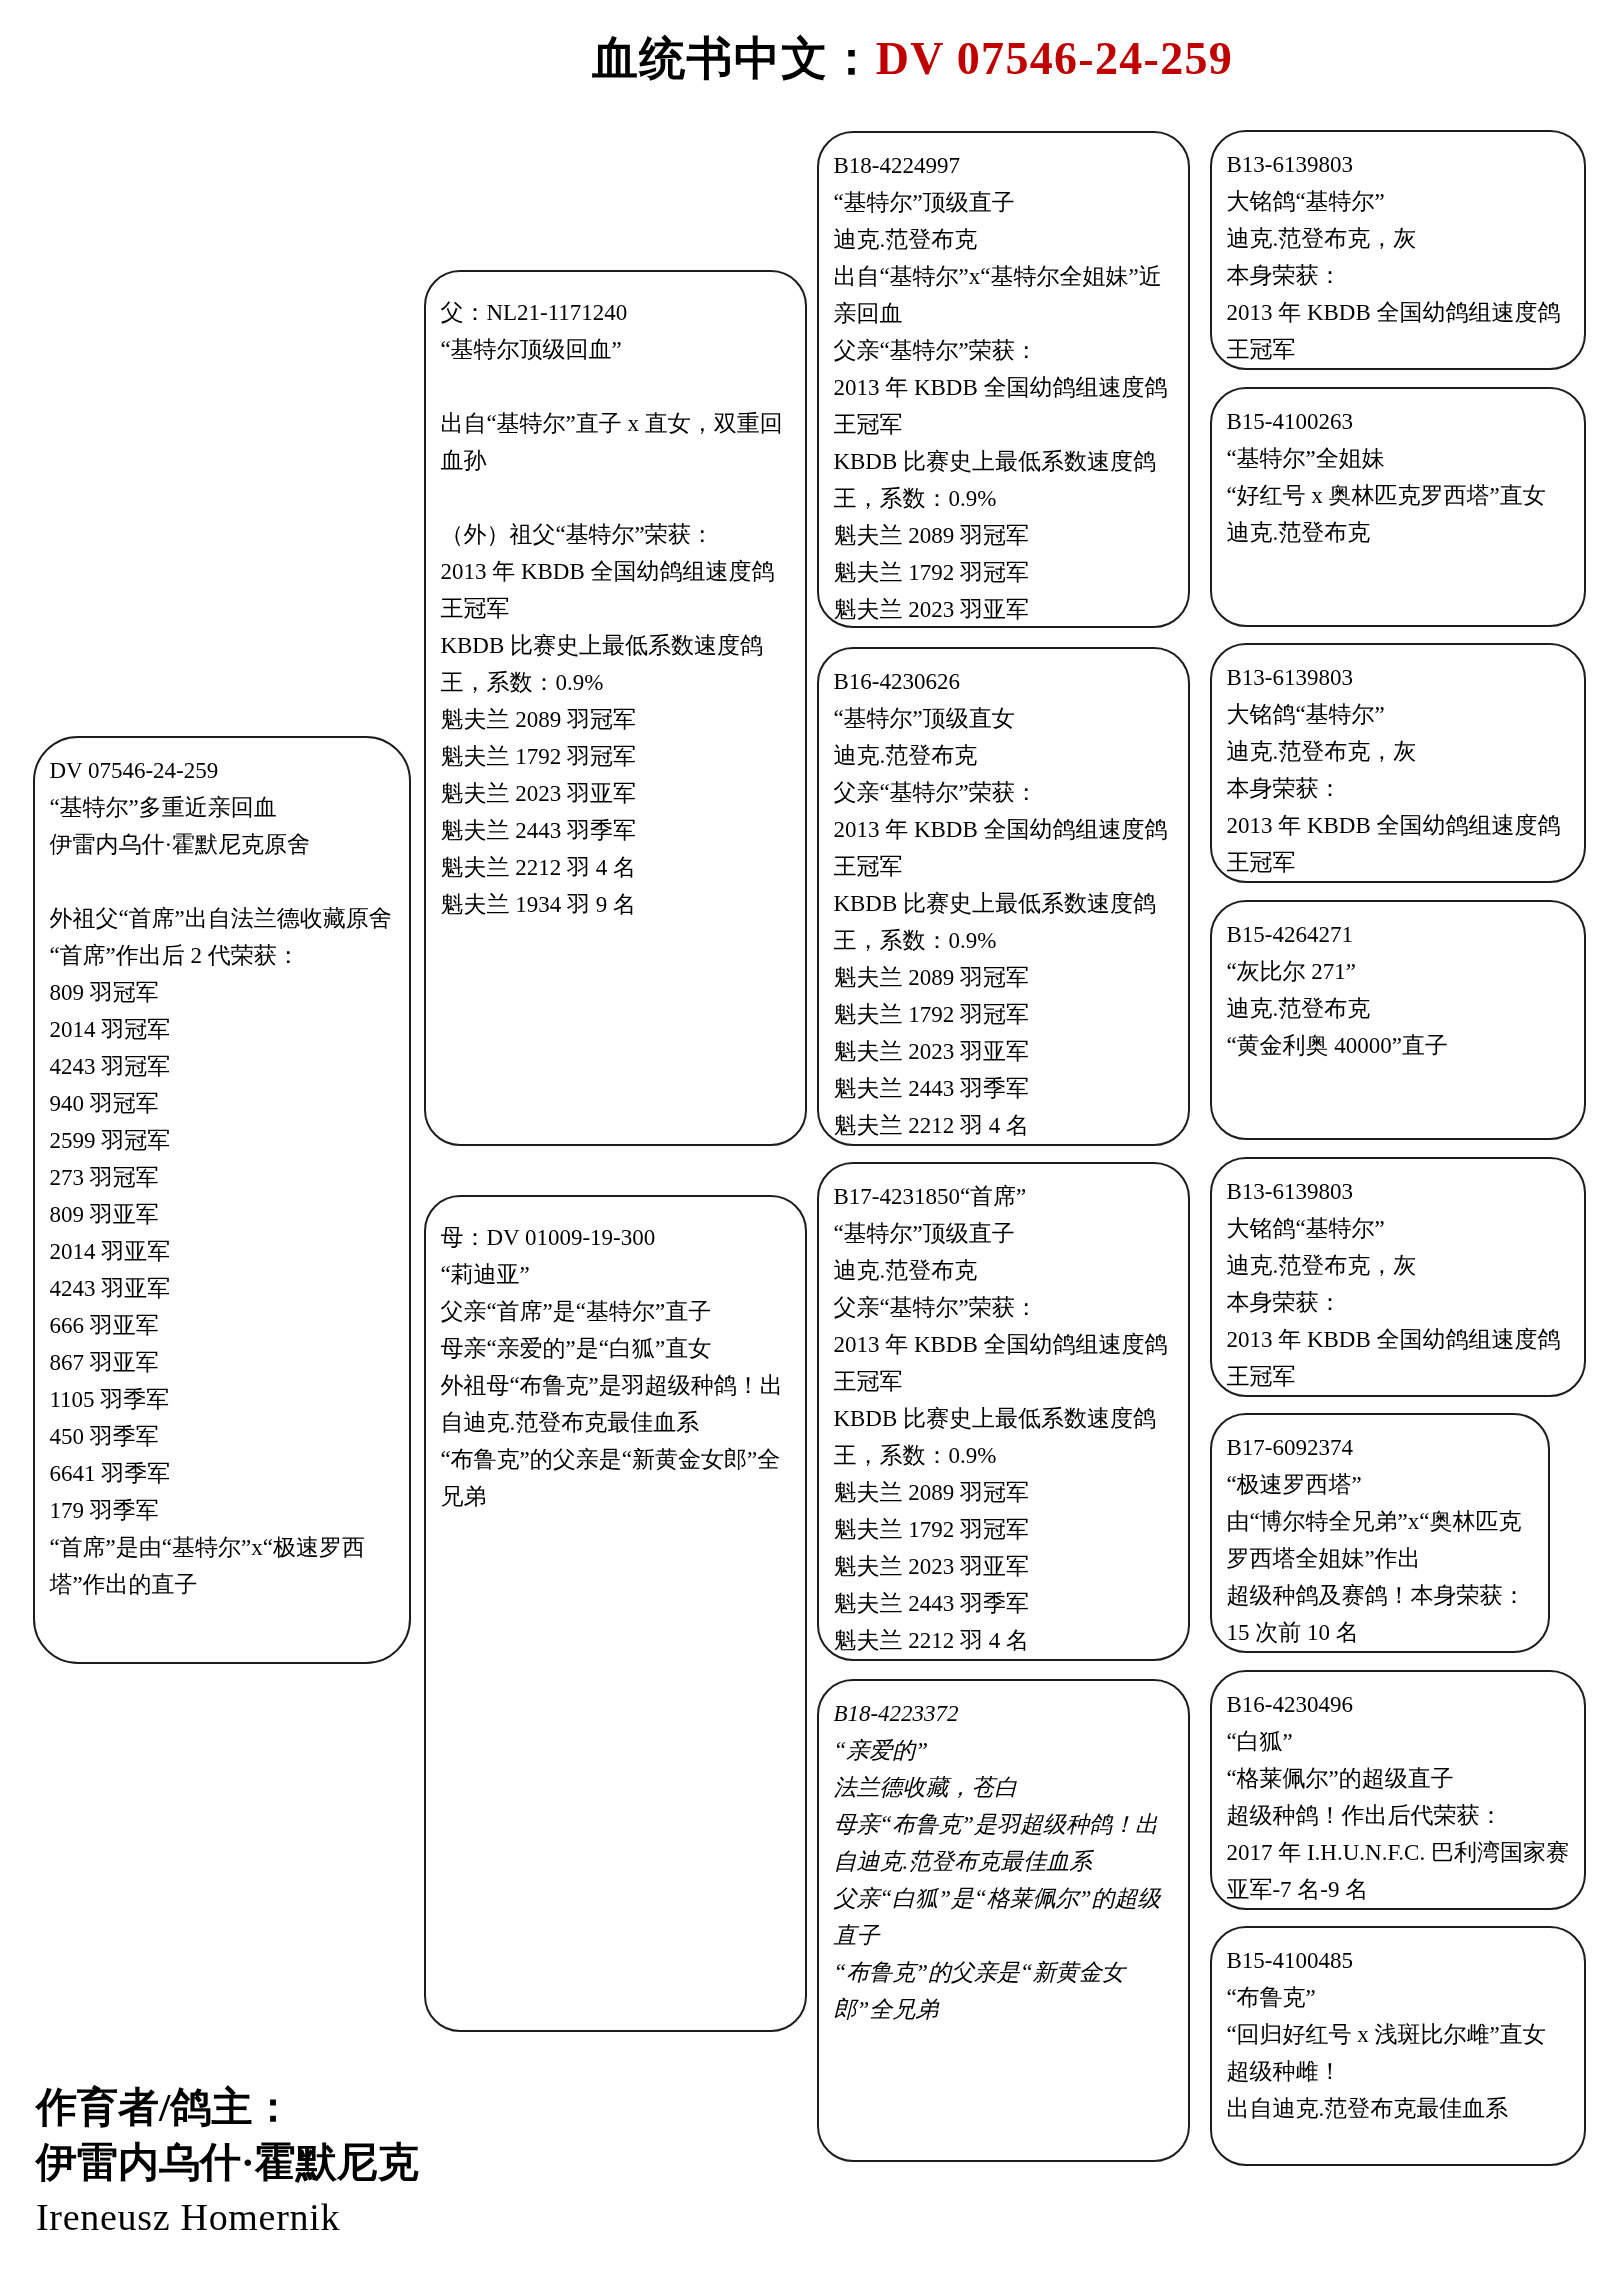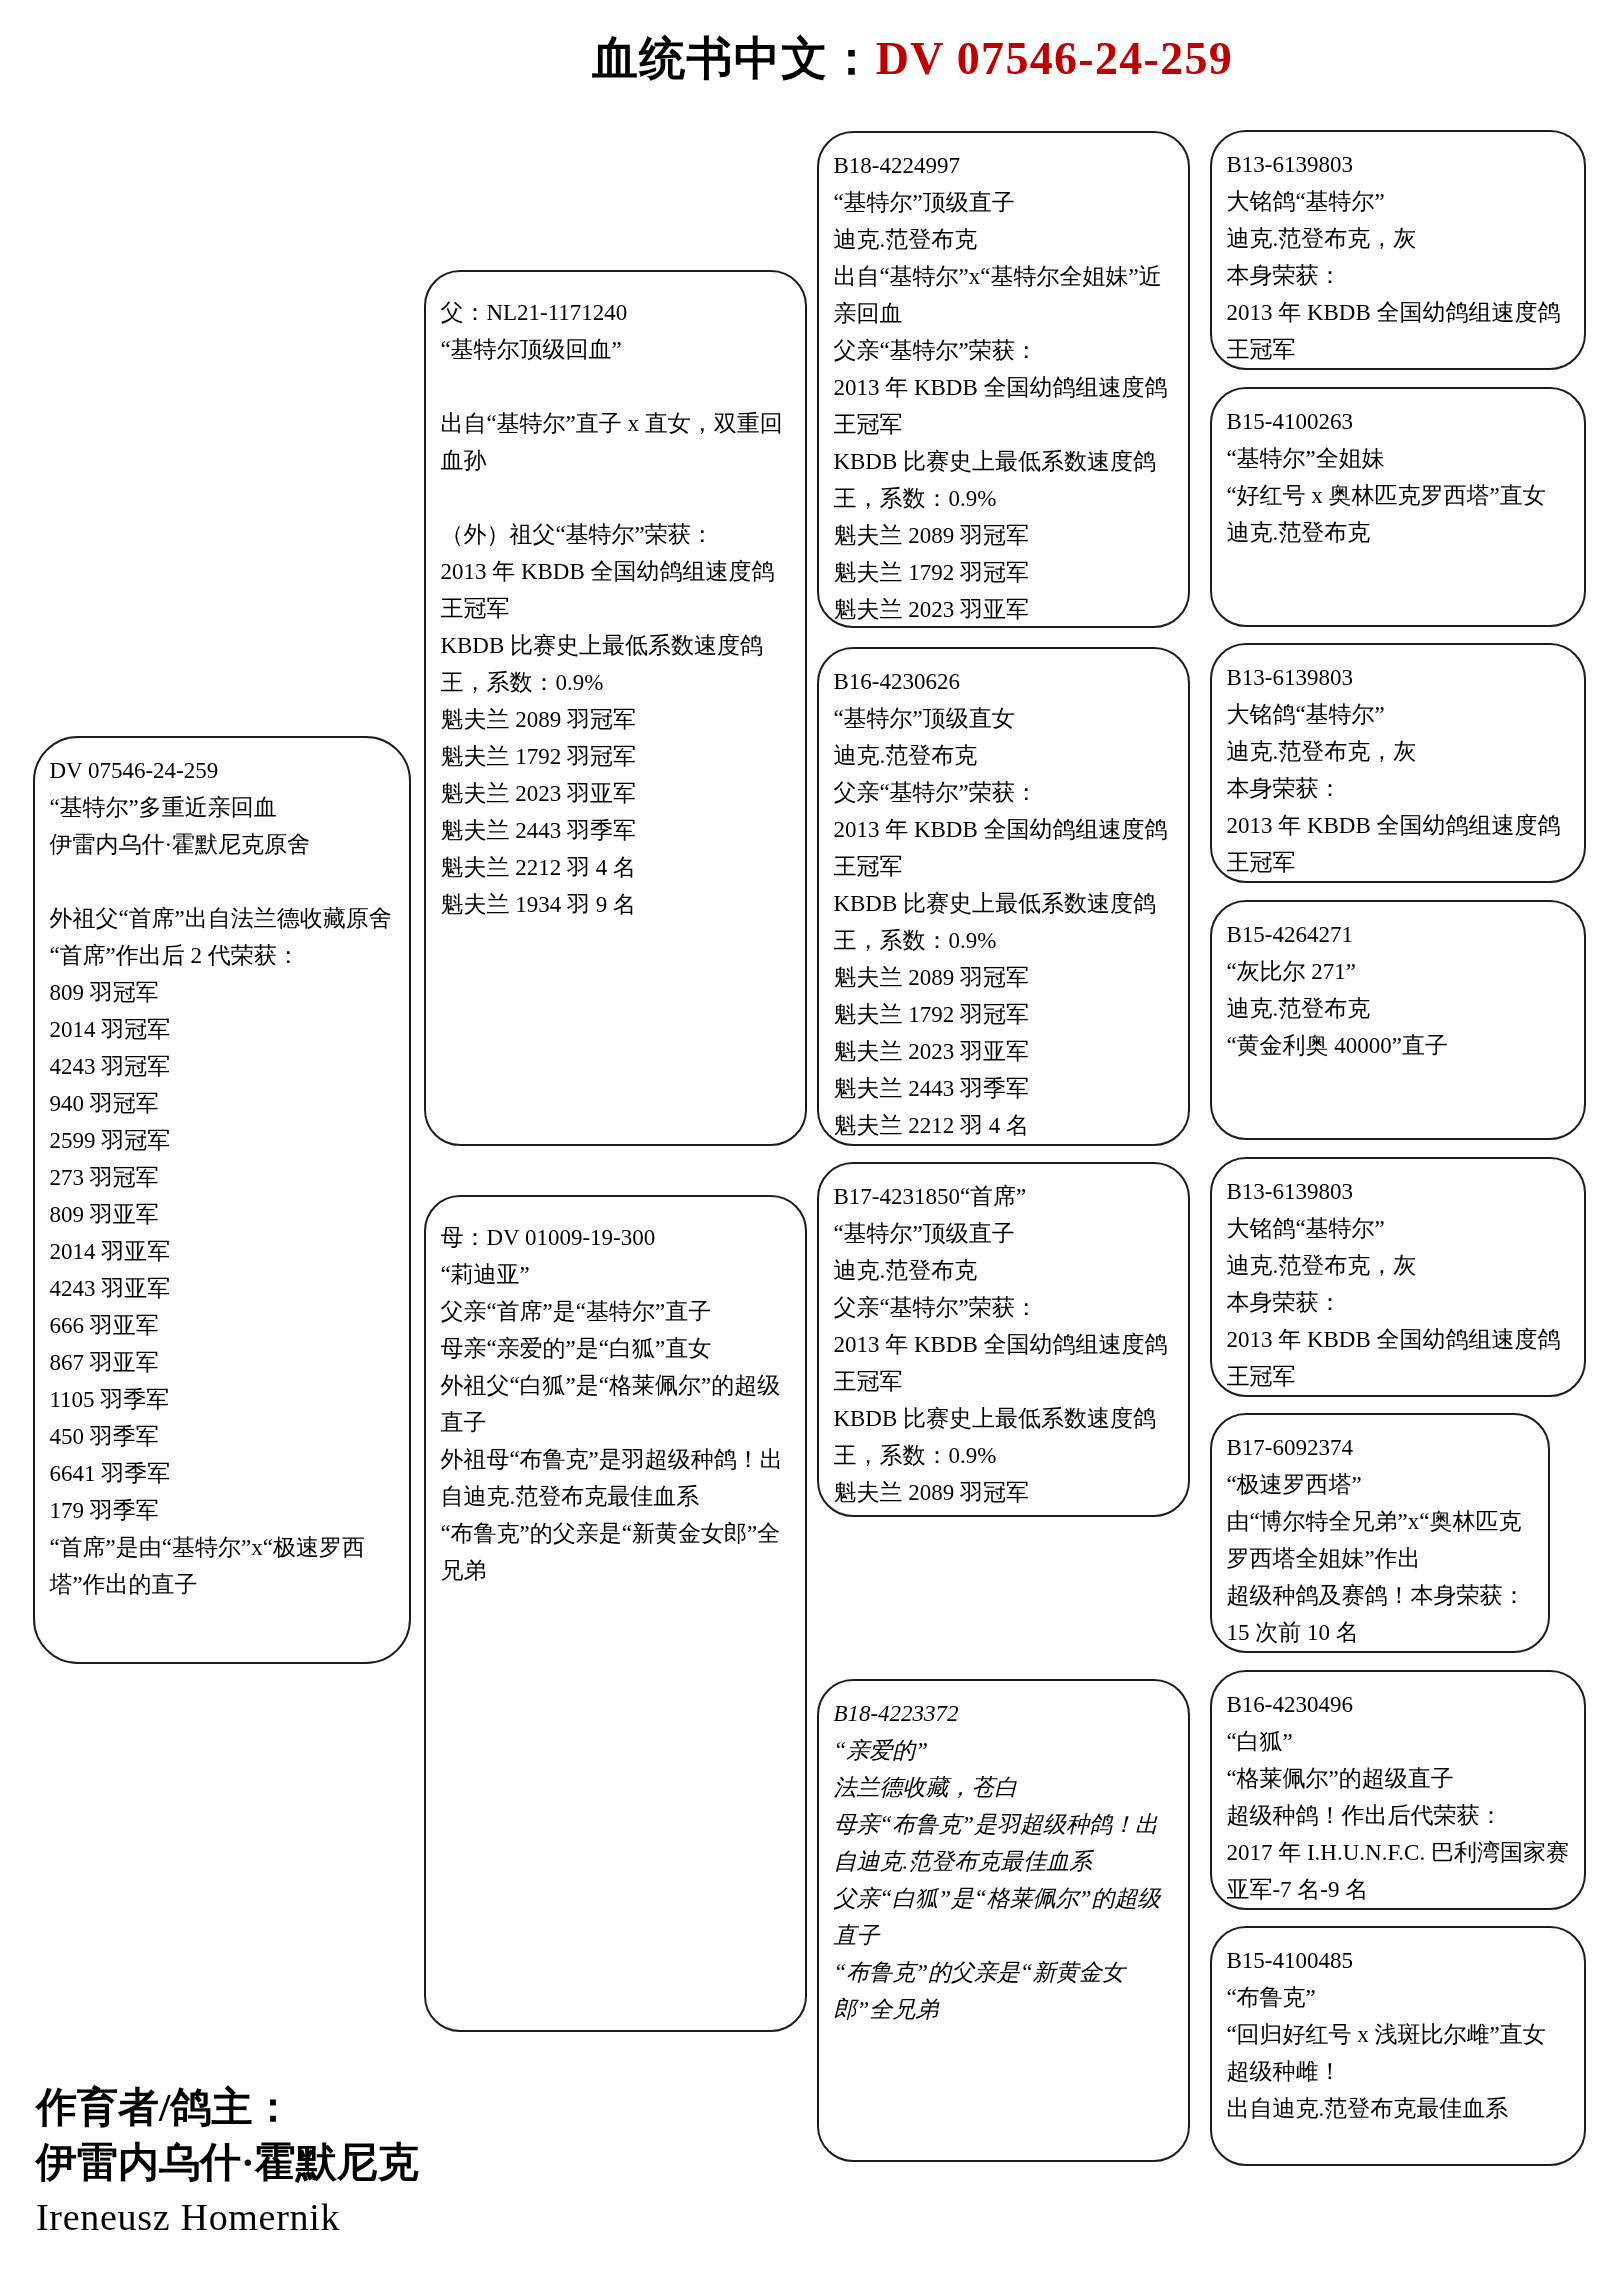--- a/index.html
+++ b/index.html
@@ -20,21 +20,21 @@
     border:2.6px solid #1d1d1d; border-radius:36px;
     background:#fff; padding:14.4px 13px 13px 14.4px;
     font-size:23px; line-height:37px;
     overflow:hidden; overflow-wrap:break-word;
   }
   .box.subject { left:33px;  top:736px; width:378px; height:928px; border-radius:45px; }
   .box.father  { left:424px; top:270px;  width:383px; height:876px; padding-top:22px; }
   .box.mother  { left:424px; top:1195px; width:383px; height:837px; padding-top:22px; }
   .box.mid1  { left:817px; top:131px;  width:373px; height:497px; }
   .box.mid2  { left:817px; top:647px;  width:373px; height:499px; }
-  .box.mid3  { left:817px; top:1162px; width:373px; height:355px; }
+  .box.mid3  { left:817px; top:1162px; width:373px; height:499px; }
   .box.mid4  { left:817px; top:1679px; width:373px; height:483px;font-style:italic; }
   .box.r1 { left:1210px; top:130px;  width:376px; height:240px; }
   .box.r2 { left:1210px; top:387px;  width:376px; height:240px; }
   .box.r3 { left:1210px; top:643px;  width:376px; height:240px; }
   .box.r4 { left:1210px; top:900px; width:376px; height:240px; }
   .box.r5 { left:1210px; top:1157px; width:376px; height:240px; }
   .box.r6 { left:1210px; top:1413px; width:340px; height:240px; }
   .box.r7 { left:1210px; top:1670px; width:376px; height:240px; }
   .box.r8 { left:1210px; top:1926px; width:376px; height:240px; }
   .ln { min-height:37px; }
@@ -91,21 +91,20 @@
       <div class="ln">魁夫兰 2023 羽亚军</div>
       <div class="ln">魁夫兰 2443 羽季军</div>
       <div class="ln">魁夫兰 2212 羽 4 名</div>
       <div class="ln">魁夫兰 1934 羽 9 名</div>
     </div>
   <div class="box mother">
       <div class="ln">母：DV 01009-19-300</div>
       <div class="ln">“莉迪亚”</div>
       <div class="ln">父亲“首席”是“基特尔”直子</div>
       <div class="ln">母亲“亲爱的”是“白狐”直女</div>
-      <div class="ln">外祖父“白狐”是“格莱佩尔”的超级直子</div>
       <div class="ln">外祖母“布鲁克”是羽超级种鸽！出自迪克.范登布克最佳血系</div>
       <div class="ln">“布鲁克”的父亲是“新黄金女郎”全兄弟</div>
     </div>
 
   <div class="box mid1">
       <div class="ln">B18-4224997</div>
       <div class="ln">“基特尔”顶级直子</div>
       <div class="ln">迪克.范登布克</div>
       <div class="ln">出自“基特尔”x“基特尔全姐妹”近亲回血</div>
       <div class="ln">父亲“基特尔”荣获：</div>

